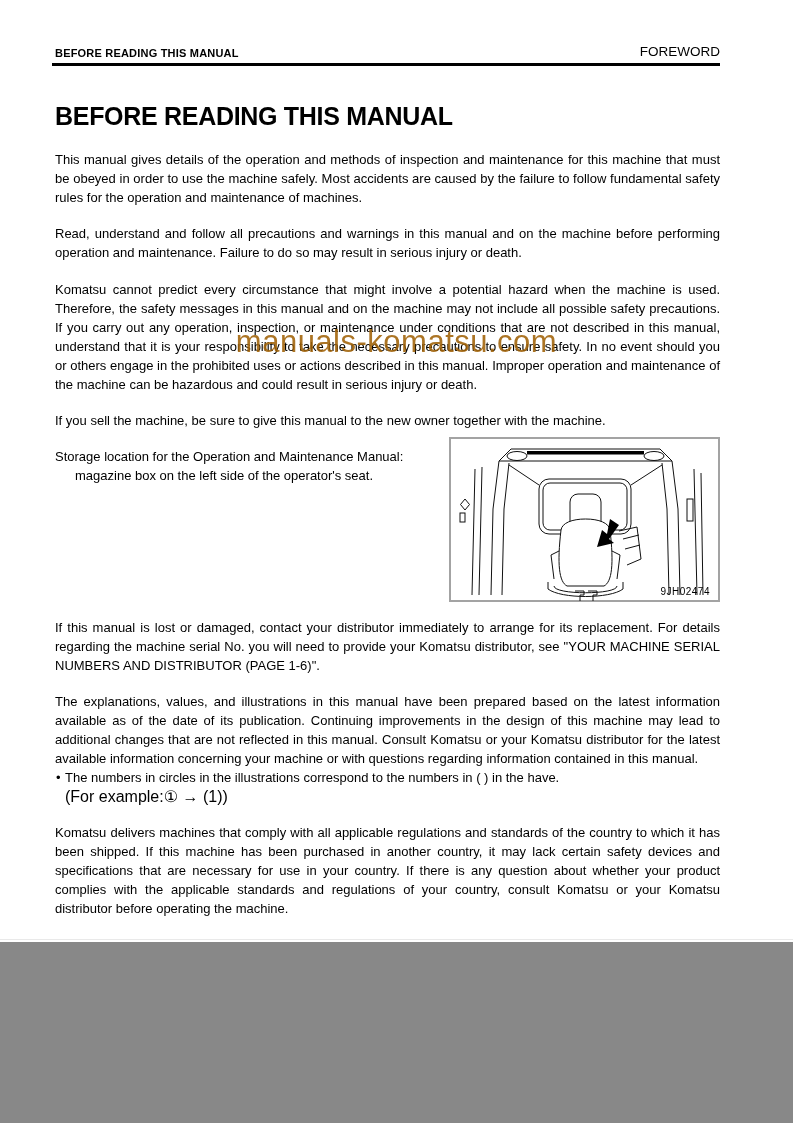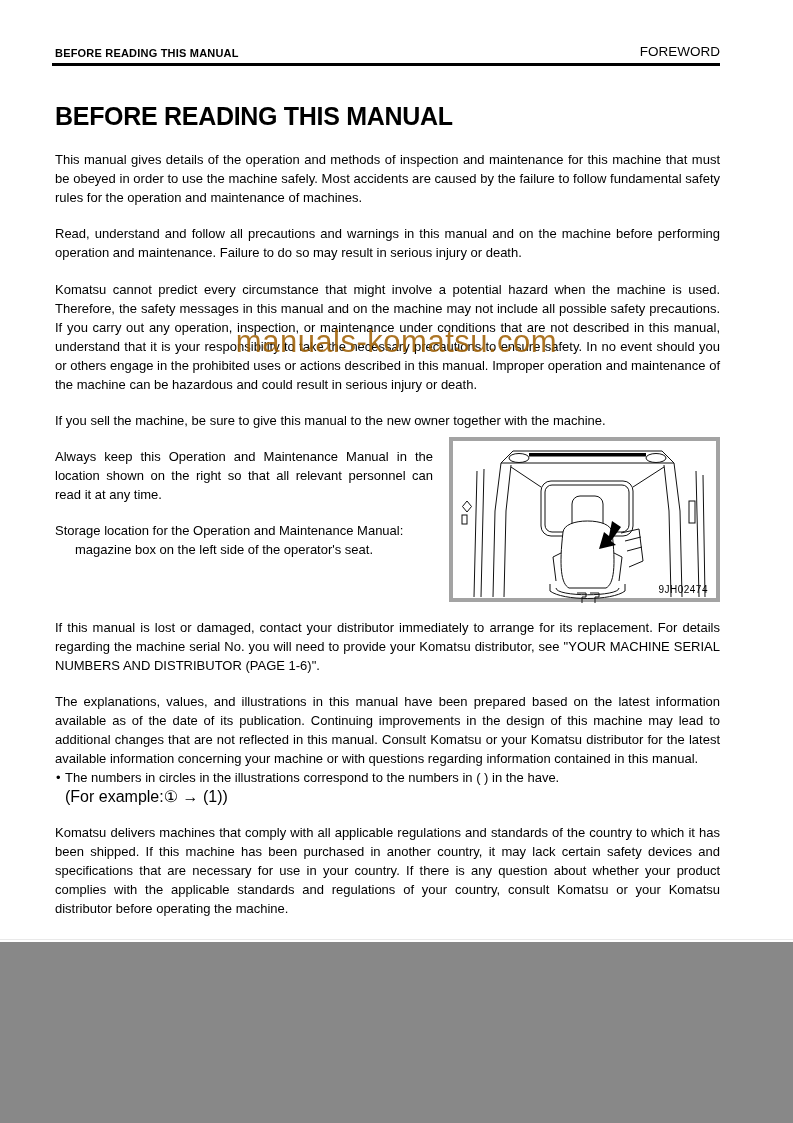--- a/index.html
+++ b/index.html
@@ -27,21 +27,21 @@
   p.body { font-size:13px; line-height:19px; text-align:justify; margin:17px 0 0 0; }
   p.body.first { margin-top:20px; }
   p.body.tight { margin-top:18px; }
   .plain { text-align:left; }
   .storage .line2 { display:block; padding-left:20px; }
 
   
   .fig {
     float:right; width:271px; height:165px;
     margin:7px 0 16px 16px;
-    border:4px solid #a3a3a3; box-sizing:border-box;
+    border:2px solid #a3a3a3; box-sizing:border-box;
     position:relative; background:#fff;
   }
   .fig svg { display:block; }
   .fig-code { position:absolute; right:8px; bottom:3px; font-size:10px; letter-spacing:0.5px; }
 
   .clear { clear:both; }
 
   
   .bullet-row { display:flex; font-size:13px; line-height:19px; margin:0; }
   .bullet-glyph { flex:none; width:9px; padding-left:1px; }
@@ -117,21 +117,20 @@
         <path d="M103,147 C103,156 166,156 166,147"></path>
         <path d="M97,143 L97,150 C110,160 159,160 172,150 L172,143"></path>
         <path d="M124,152 h9 v4 h-4 v6"></path>
         <path d="M137,152 h9 v4 h-4 v6"></path>
 
         <path d="M159,80 L168,86 L158,100 L163,104 L146,108 L151,91 L156,95 Z" fill="#000" stroke="none"></path>
       </svg>
       <div class="fig-code">9JH02474</div>
     </div>
 
-    <p class="body">Always keep this Operation and Maintenance Manual in the location shown on the right so that all relevant personnel can read it at any time.</p>
     <p class="body plain storage"><span>Storage location for the Operation and Maintenance Manual:</span><span class="line2">magazine box on the left side of the operator's seat.</span></p>
 
     <p class="body clear">If this manual is lost or damaged, contact your distributor immediately to arrange for its replacement. For details regarding the machine serial No. you will need to provide your Komatsu distributor, see "YOUR MACHINE SERIAL NUMBERS AND DISTRIBUTOR (PAGE 1-6)".</p>
     <p class="body">The explanations, values, and illustrations in this manual have been prepared based on the latest information available as of the date of its publication. Continuing improvements in the design of this machine may lead to additional changes that are not reflected in this manual. Consult Komatsu or your Komatsu distributor for the latest available information concerning your machine or with questions regarding information contained in this manual.</p>
 
     <div class="bullet-row">
       <span class="bullet-glyph">•</span>
       <span class="bullet-text">The numbers in circles in the illustrations correspond to the numbers in ( ) in the have.</span>
     </div>
     <p class="example-line">(For example:①  → (1))</p>

